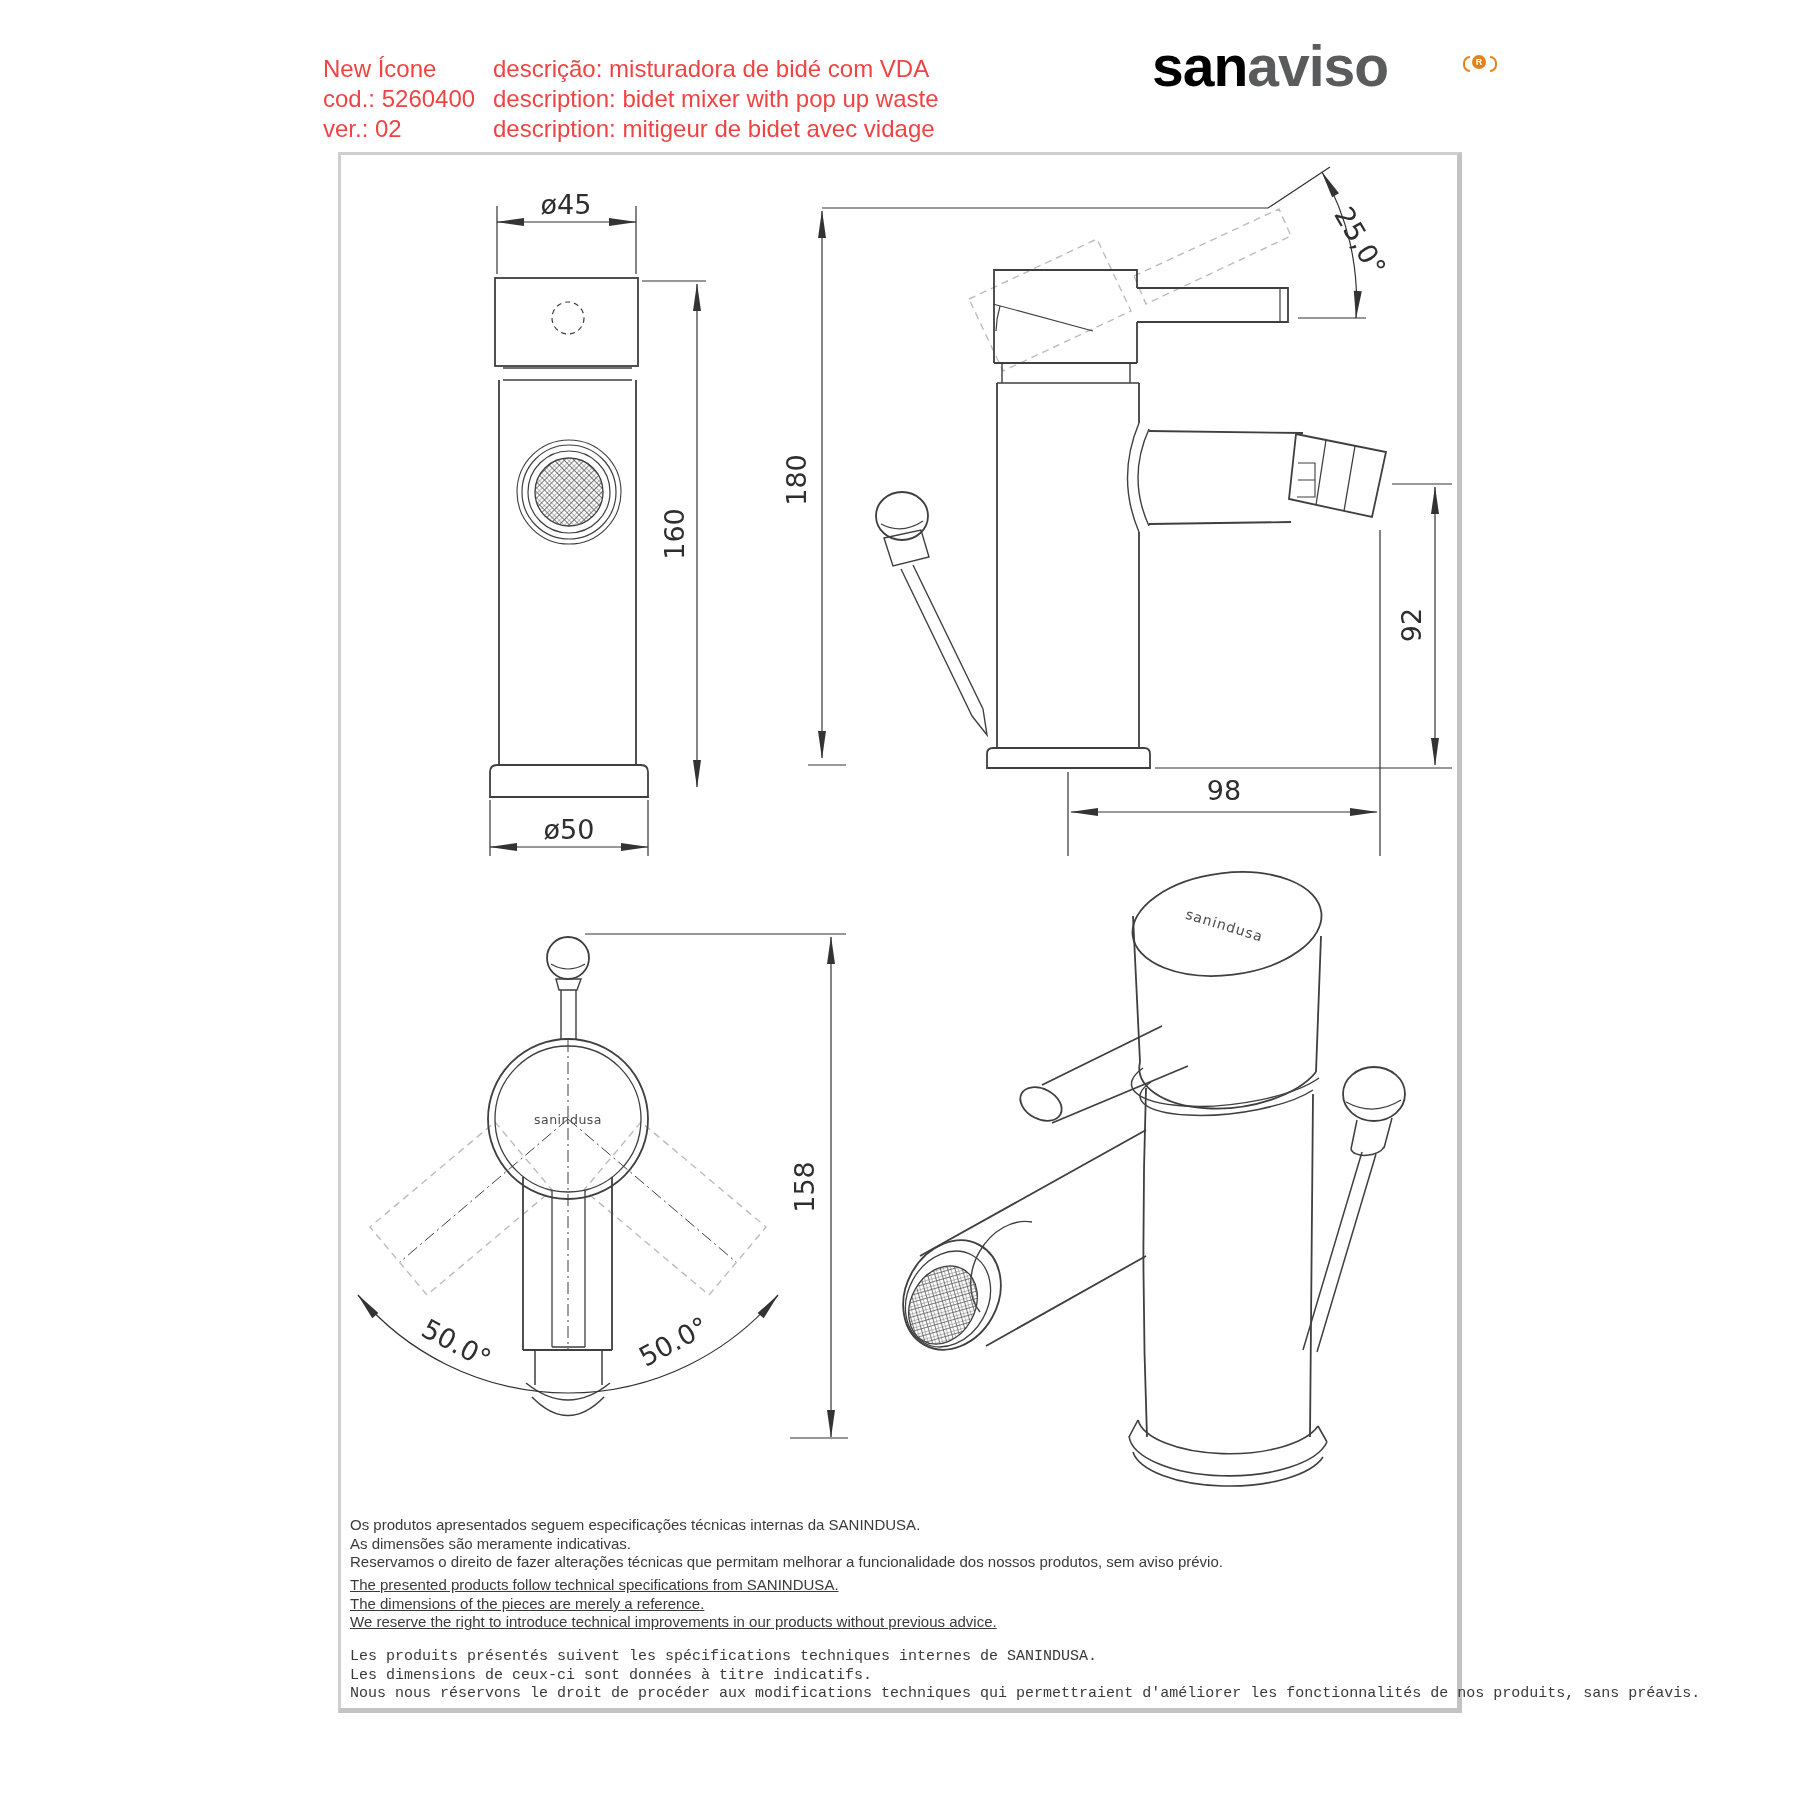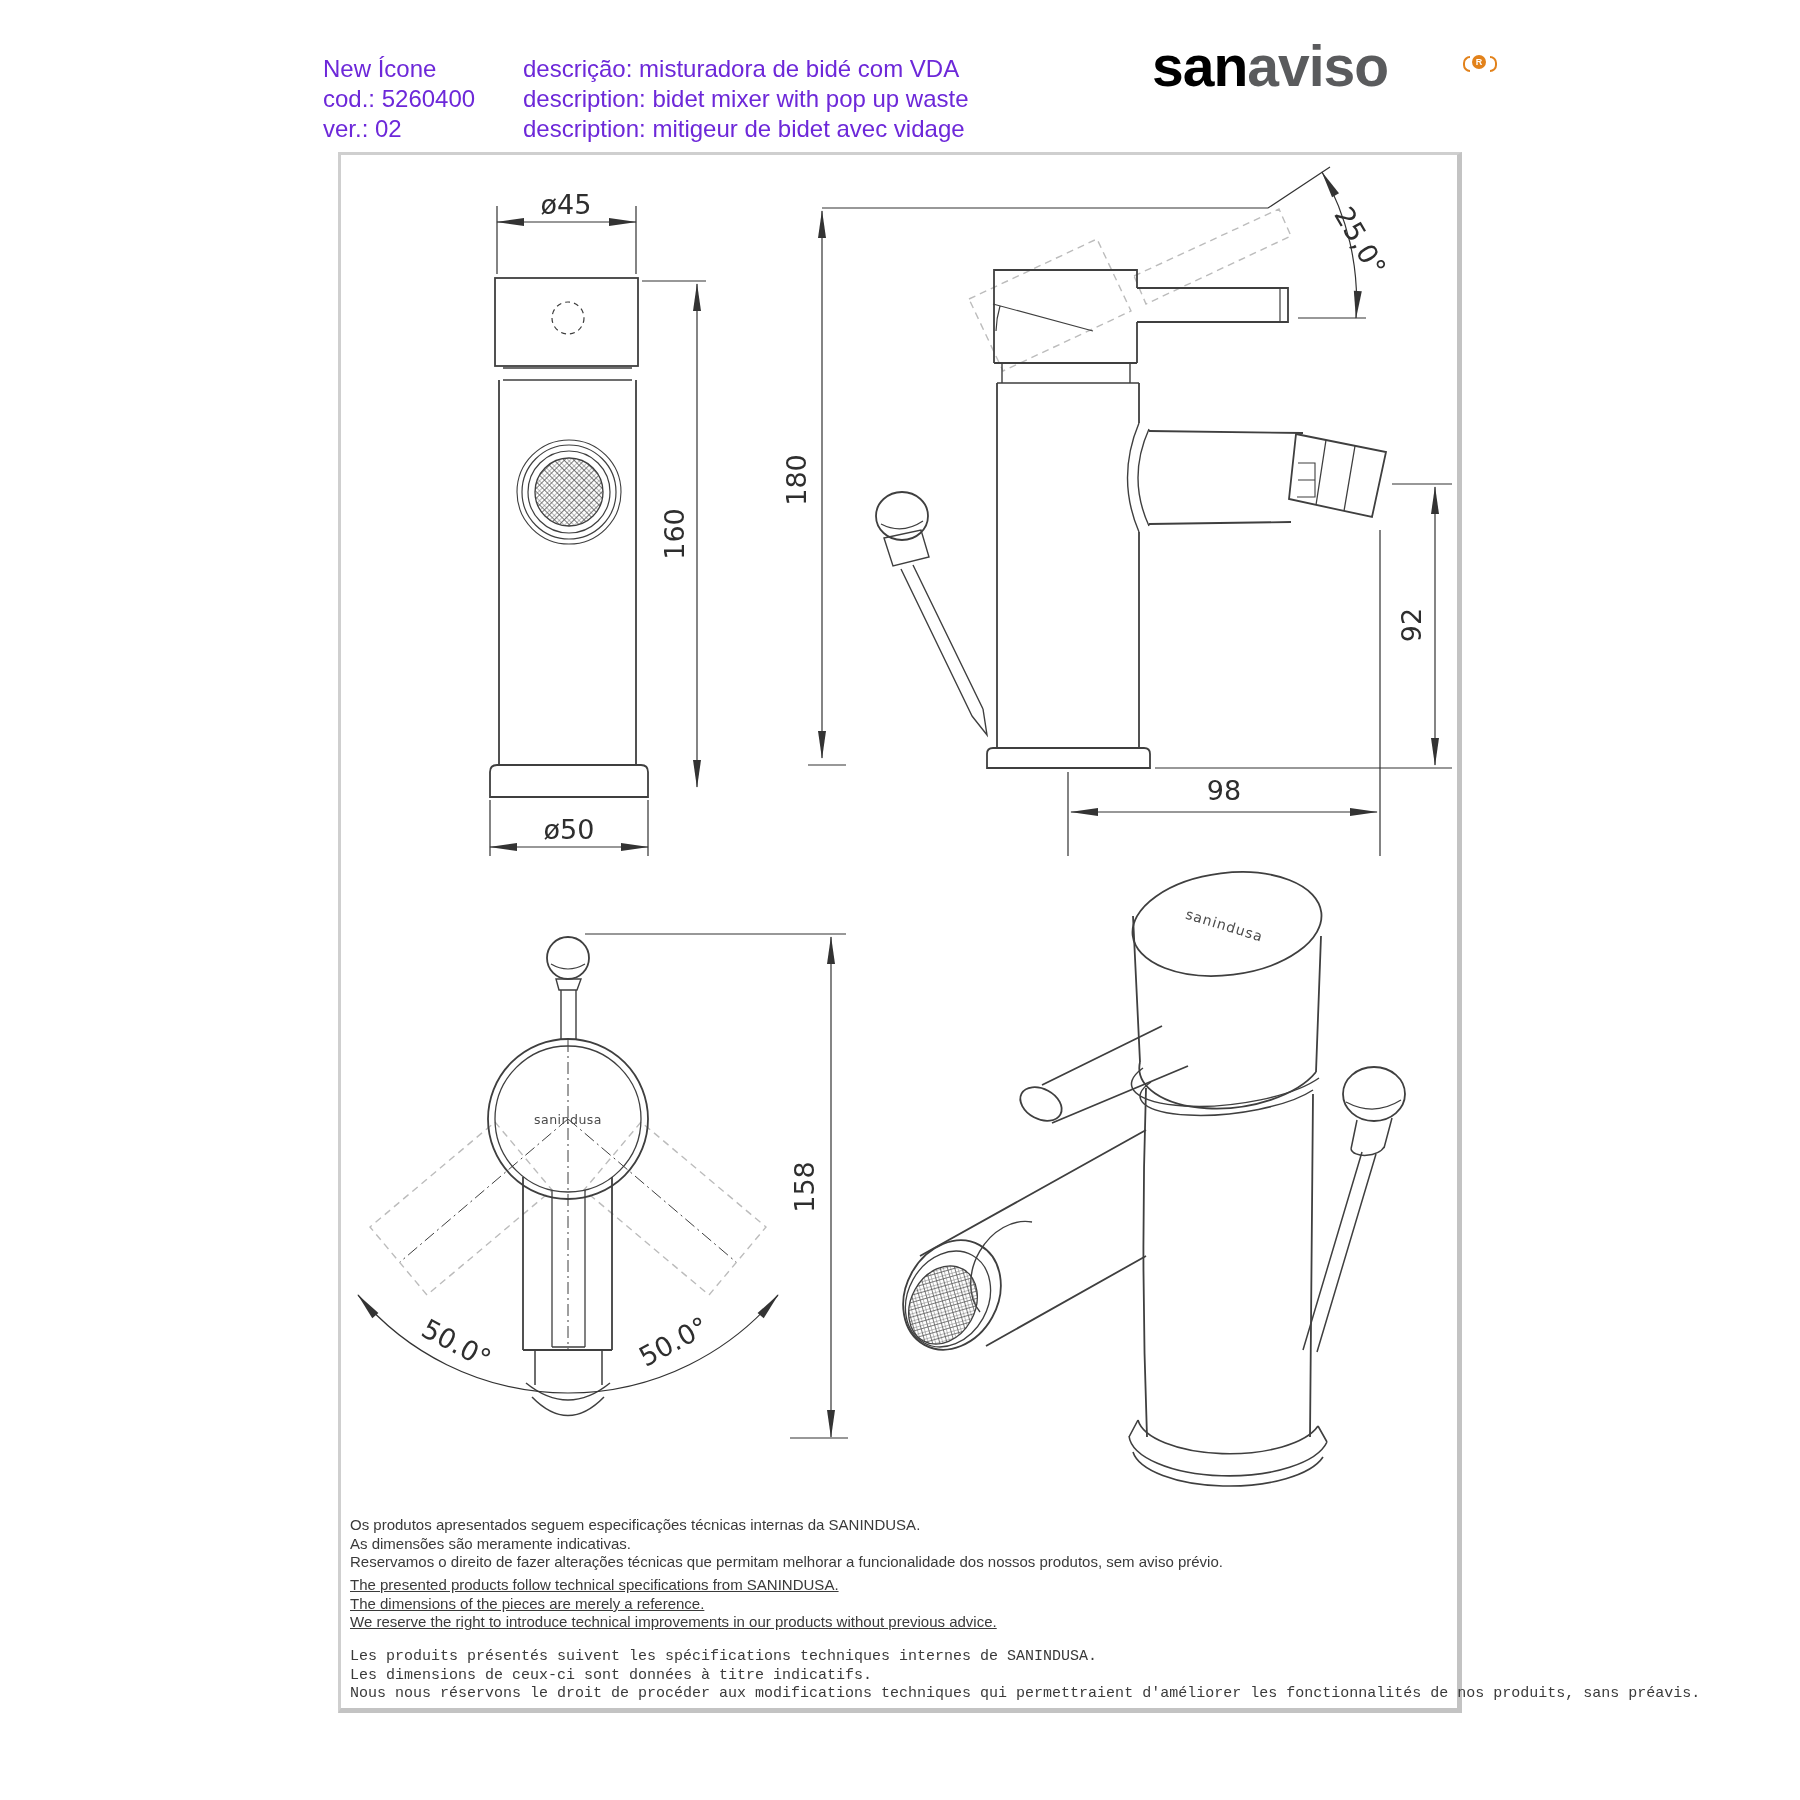--- a/index.html
+++ b/index.html
@@ -1,19 +1,19 @@
 <!DOCTYPE html>
 <html><head>
 <meta charset="utf-8">
 <style>
   html,body{margin:0;padding:0;background:#fff;}
   body{width:1800px;height:1800px;position:relative;font-family:"Liberation Sans",sans-serif;overflow:hidden;}
-  .hdr-col{position:absolute;top:54px;color:#6d28d9;font-size:24px;line-height:30px;white-space:nowrap;}
+  .hdr-col{position:absolute;top:54px;color:#ef4444;font-size:24px;line-height:30px;white-space:nowrap;}
   .hdr-col1{left:323px;}
-  .hdr-col2{left:523px;}
+  .hdr-col2{left:493px;}
   .logo{position:absolute;left:1152px;top:36px;font-size:57px;font-weight:bold;letter-spacing:-1px;line-height:60px;white-space:nowrap;}
   .logo .lg-orange{color:#000000;}
   .logo .lg-gray{color:#5A5B5D;}
   .reg-mark{position:absolute;left:1463px;top:52px;width:34px;height:22px;}
   .reg-dot{position:absolute;left:9px;top:3px;width:14px;height:14px;border-radius:50%;background:#E2821B;color:#fff;font-size:9px;font-weight:bold;text-align:center;line-height:14px;}
   .reg-arc{position:absolute;top:4px;width:5px;height:12px;border:2px solid #E2821B;}
   .reg-arc-l{left:0;border-right:none;border-radius:7px 0 0 7px;}
   .reg-arc-r{right:0;border-left:none;border-radius:0 7px 7px 0;}
   .frame{position:absolute;left:338px;top:152px;width:1124px;height:1561px;box-sizing:border-box;
          border:3px solid #CFCFCF;border-right-width:5px;border-bottom-width:5px;

